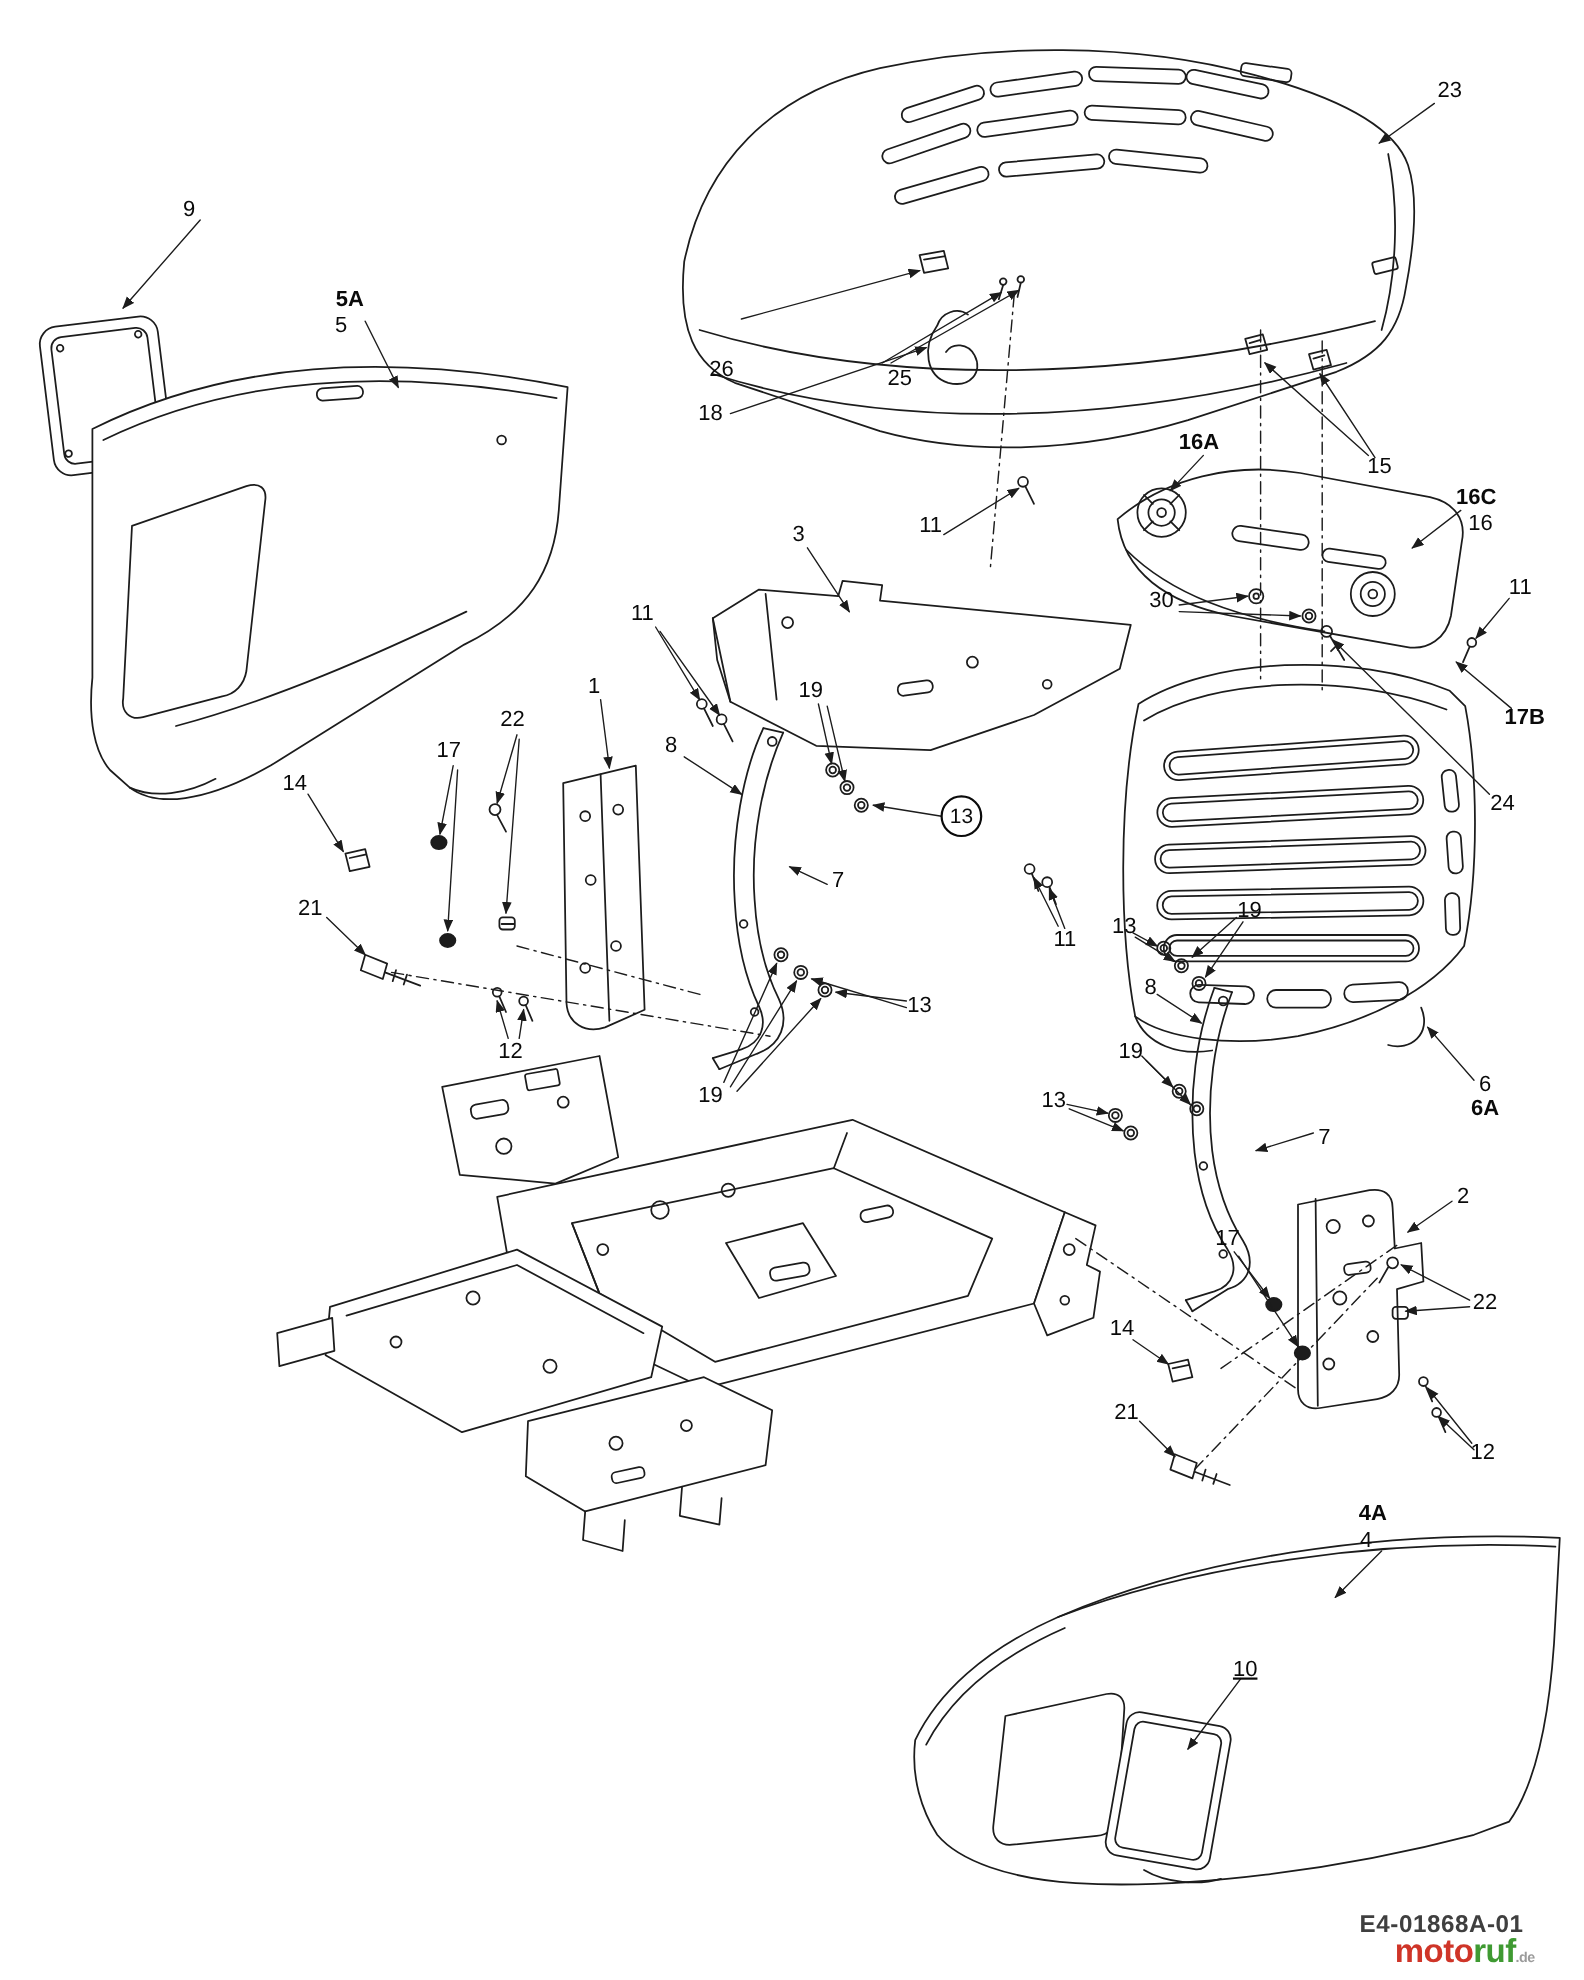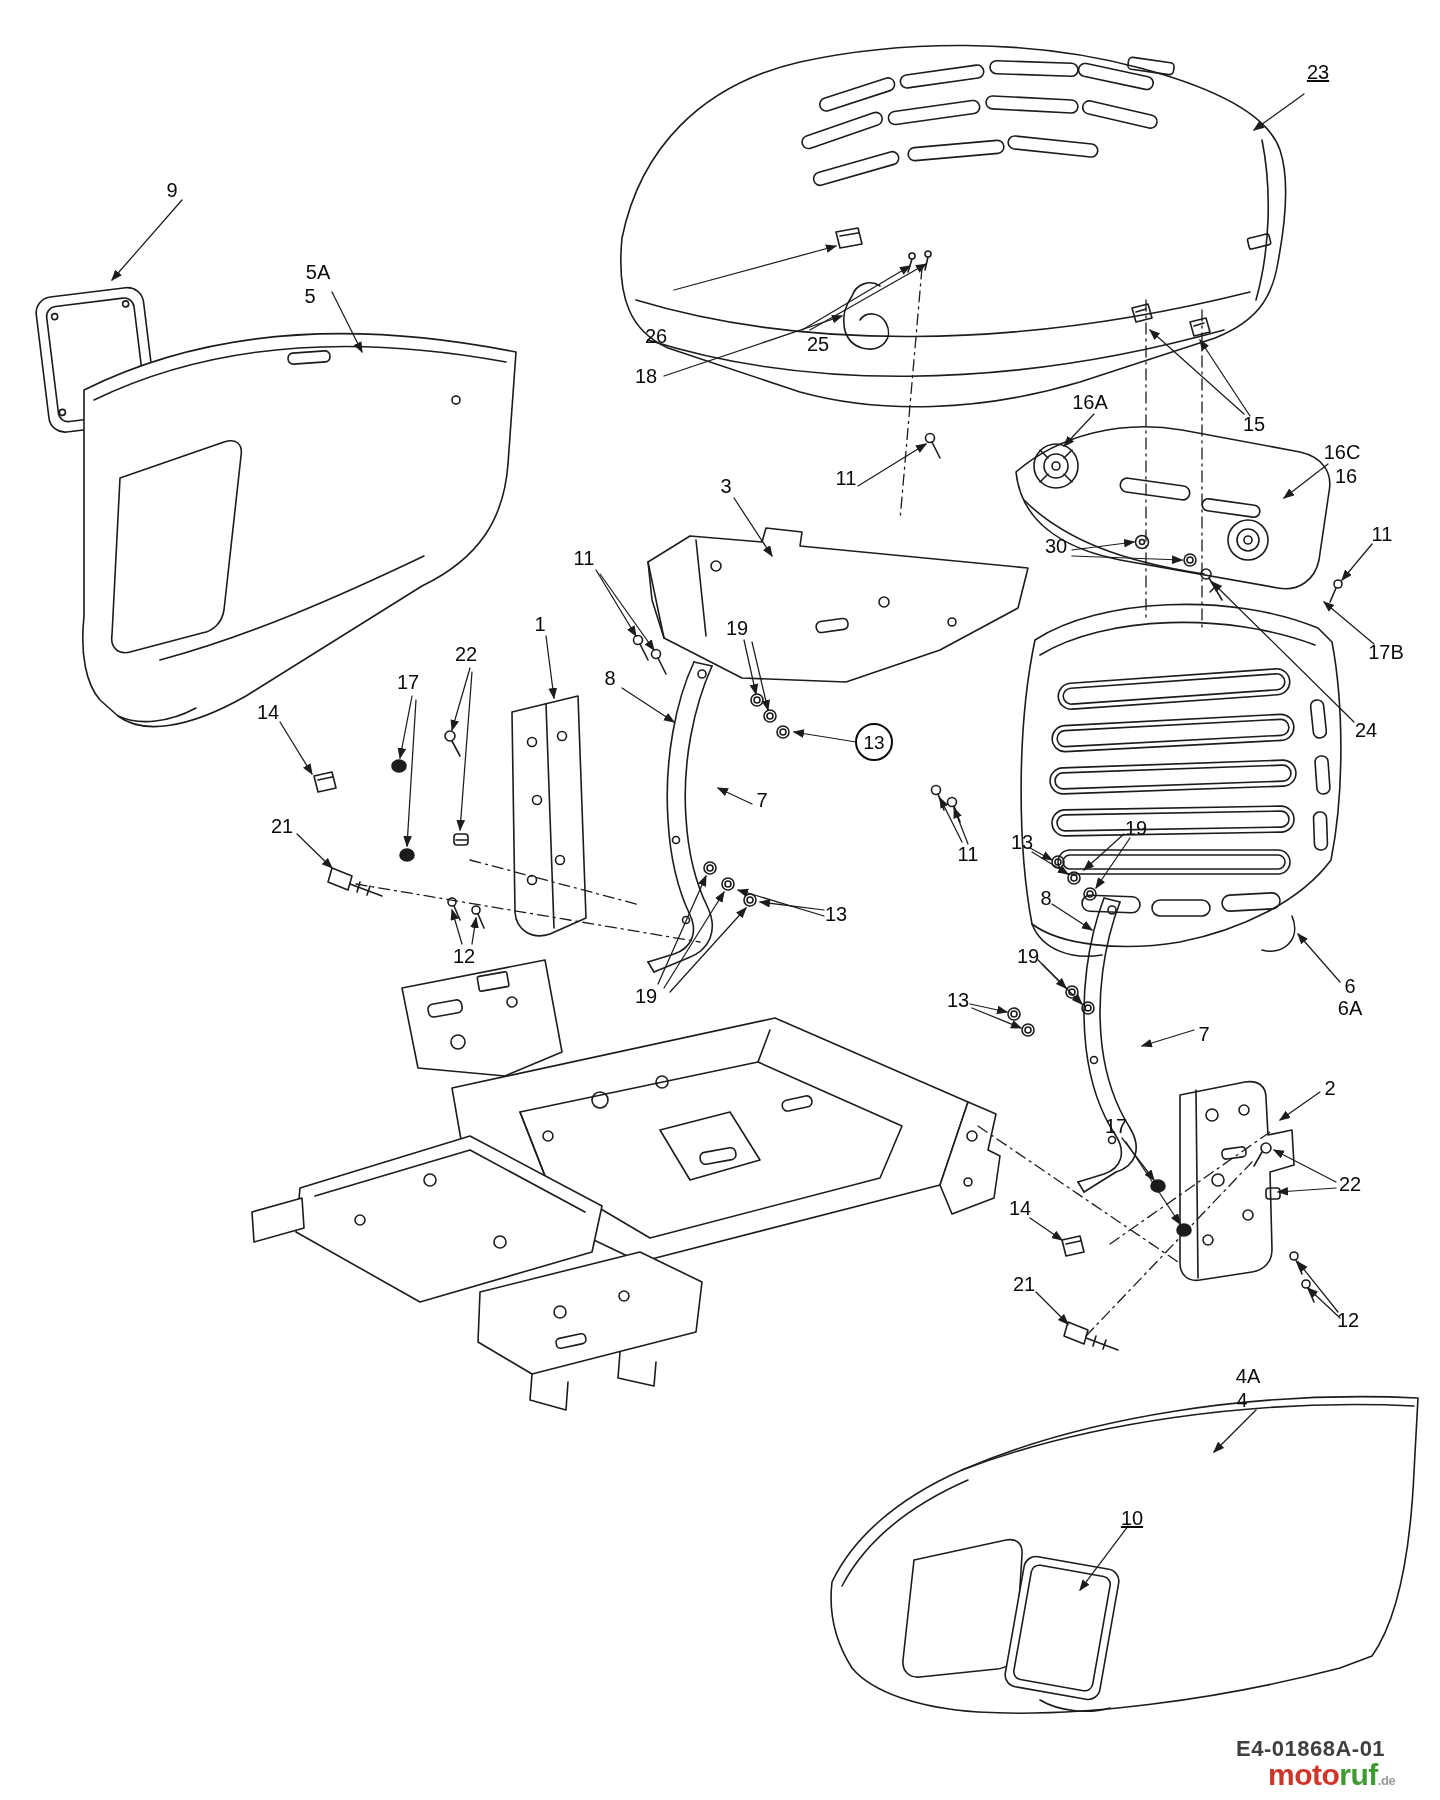--- a/index.html
+++ b/index.html
@@ -2,21 +2,21 @@
 <html><head>
 <meta charset="utf-8">
 <style>
   html,body{margin:0;padding:0;background:#ffffff}
   .stage{position:relative;width:1440px;height:1800px;background:#fff;overflow:hidden;
          font-family:"Liberation Sans",sans-serif}
   .art{position:absolute;left:0;top:0}
   .callout-layer{position:absolute;left:0;top:0;width:100%;height:100%}
   .callout{position:absolute;transform:translate(-50%,-50%);font-size:20px;color:#0a0a0a;
            white-space:nowrap;line-height:1}
-  .callout.bold{font-weight:400}
+  .callout.bold{font-weight:700}
   .callout.circled{width:34px;height:34px;border:2px solid #0a0a0a;border-radius:50%;
            display:flex;align-items:center;justify-content:center;font-size:19px}
   .doc-code{position:absolute;left:1236px;top:1736px;font-size:22px;font-weight:700;
            color:#3f3f3f;letter-spacing:.5px}
   .watermark{position:absolute;left:1268px;top:1758px;font-size:30px;font-weight:700;
            letter-spacing:-.5px}
   .wm-red{color:#cf3528}
   .wm-green{color:#3f9a32}
   .wm-de{color:#9b9b9b;font-size:13px}
 </style>
@@ -382,21 +382,21 @@
       <line x1="1256" y1="1410" x2="1214" y2="1452" marker-end="url(#ah)"></line>
       <line x1="1128" y1="1526" x2="1080" y2="1590" marker-end="url(#ah)"></line>
     </g>
   </g>
 </svg>
 
 <div class="callout-layer">
       <div class="callout" style="left: 172px; top: 190px;">9</div>
       <div class="callout bold" style="left: 318px; top: 272px;">5A</div>
       <div class="callout" style="left: 310px; top: 296px;">5</div>
-      <div class="callout" style="left: 1318px; top: 72px; text-decoration: underline;">23</div>
+      <div class="callout" style="left: 1318px; top: 82px;">23</div>
       <div class="callout" style="left: 656px; top: 288px; margin-top: 48px;">26</div>
       <div class="callout" style="left: 646px; top: 376px;">18</div>
       <div class="callout" style="left: 794px; top: 344px; margin-left: 24px;">25</div>
       <div class="callout" style="left: 1254px; top: 424px;">15</div>
       <div class="callout bold" style="left: 1090px; top: 402px;">16A</div>
       <div class="callout bold" style="left: 1342px; top: 452px;">16C</div>
       <div class="callout" style="left: 1346px; top: 476px;">16</div>
       <div class="callout" style="left: 1382px; top: 534px;">11</div>
       <div class="callout" style="left: 1056px; top: 546px;">30</div>
       <div class="callout bold" style="left: 1386px; top: 652px;">17B</div>

